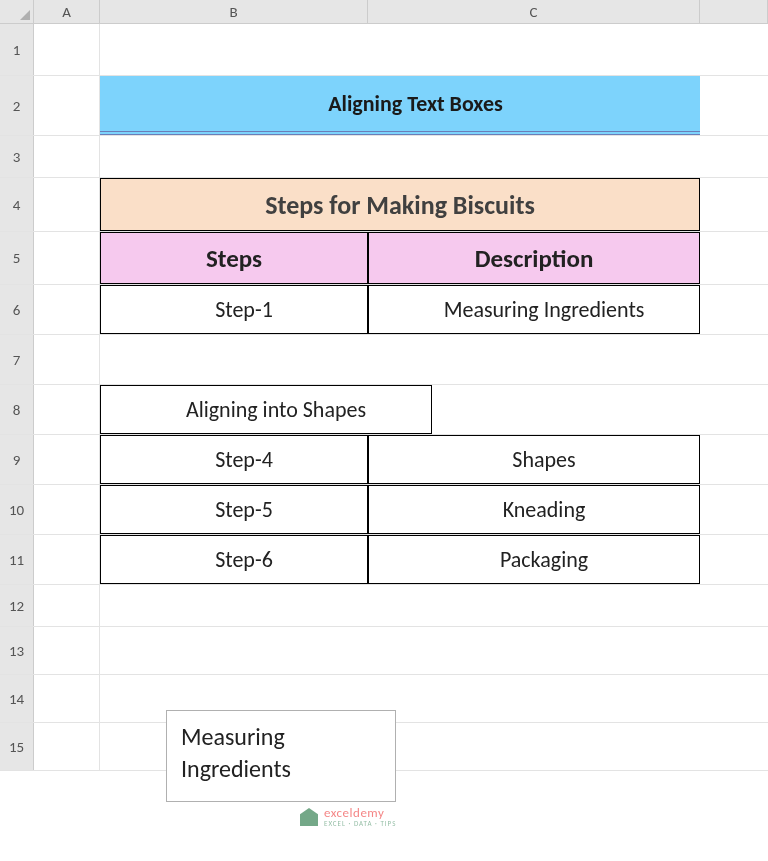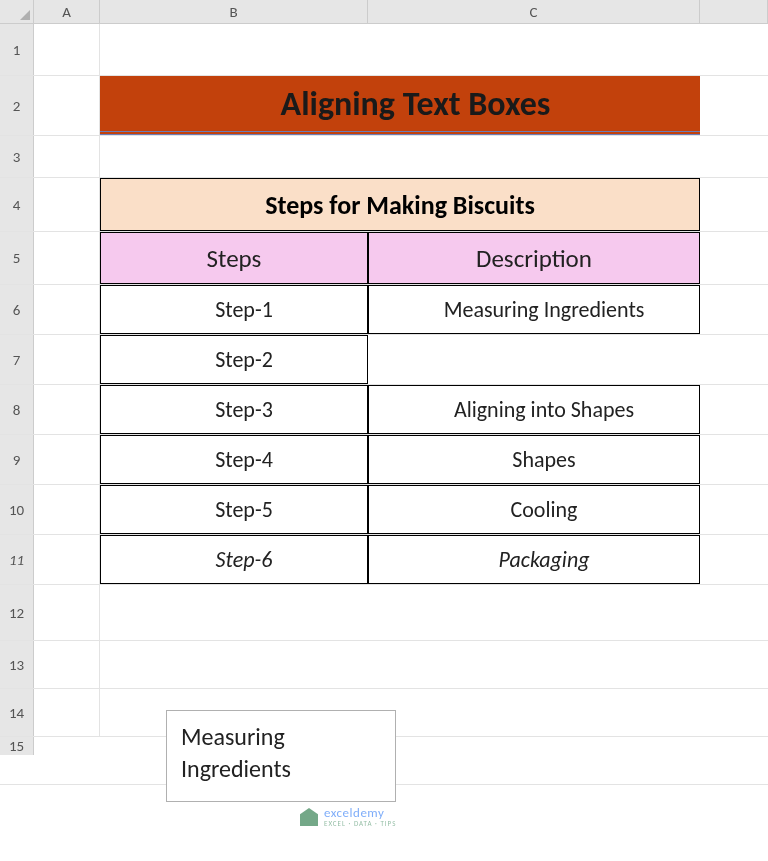--- a/index.html
+++ b/index.html
@@ -72,45 +72,45 @@
   .r1 { height: 52px; }
   .r2 { height: 60px; }
   .r3 { height: 42px; }
   .r4 { height: 54px; }
   .r5 { height: 53px; }
   .r6 { height: 50px; }
   .r7 { height: 50px; }
   .r8 { height: 50px; }
   .r9 { height: 50px; }
   .r10 { height: 50px; }
-  .r11 { height: 50px; font-style: italic; }
-  .r12 { height: 56px; }
+  .r11 { height: 50px; }
+  .r12 { height: 42px; }
   .r13 { height: 48px; }
   .r14 { height: 48px; }
-  .r15 { height: 48px; flex-direction: column; }
+  .r15 { height: 48px; }
 
   .title-cell {
-    background: #c2410c;
+    background: #7dd3fc;
     font-weight: bold;
-    font-size: 34px;
+    font-size: 22px;
     color: #1a1a1a;
     width: 600px;
     border-bottom: 4px double #6b7db8;
     padding-left: 31px;
   }
   .table-title {
     background: #fadfc8;
     font-weight: bold;
     font-size: 26px;
-    color: #000000;
+    color: #404040;
     border: 1.5px solid #000;
   }
   .th {
     background: #f6c9ee;
-    font-weight: normal;
+    font-weight: bold;
     font-size: 25px;
     border: 1.5px solid #000;
   }
   .td {
     font-size: 22px;
     border: 1.5px solid #000;
     background: #fff;
     padding-left: 20px;
   }
   .merged-BC { width: 600px; }
@@ -137,21 +137,21 @@
     gap: 6px;
     opacity: 0.65;
   }
   .watermark .logo {
     width: 18px; height: 18px;
     background: #2a7a4a;
     clip-path: polygon(50% 0, 100% 35%, 100% 100%, 0 100%, 0 35%);
   }
   .watermark .txt {
     font-size: 13px;
-    color: #3b82f6;
+    color: #ef4444;
     letter-spacing: 0.5px;
     line-height: 1;
   }
   .watermark .sub {
     font-size: 7px;
     color: #5a9a74;
     letter-spacing: 1px;
   }
 </style>
 </head>
@@ -213,45 +213,43 @@
     <div class="row-h">6</div>
     <div class="cell colA"></div>
     <div class="cell colB td">Step-1</div>
     <div class="cell colC td">Measuring Ingredients</div>
     <div class="cell rest"></div>
   </div>
 
   <div class="row r7">
     <div class="row-h">7</div>
     <div class="cell colA"></div>
-    <div class="cell colB td">Step-2</div>
     <div class="cell rest"></div>
   </div>
 
   <div class="row r8">
     <div class="row-h">8</div>
     <div class="cell colA"></div>
-    <div class="cell colB td">Step-3</div>
     <div class="cell colC td">Aligning into Shapes</div>
     <div class="cell rest"></div>
   </div>
 
   <div class="row r9">
     <div class="row-h">9</div>
     <div class="cell colA"></div>
     <div class="cell colB td">Step-4</div>
     <div class="cell colC td">Shapes</div>
     <div class="cell rest"></div>
   </div>
 
   <div class="row r10">
     <div class="row-h">10</div>
     <div class="cell colA"></div>
     <div class="cell colB td">Step-5</div>
-    <div class="cell colC td">Cooling</div>
+    <div class="cell colC td">Kneading</div>
     <div class="cell rest"></div>
   </div>
 
   <div class="row r11">
     <div class="row-h">11</div>
     <div class="cell colA"></div>
     <div class="cell colB td">Step-6</div>
     <div class="cell colC td">Packaging</div>
     <div class="cell rest"></div>
   </div>

